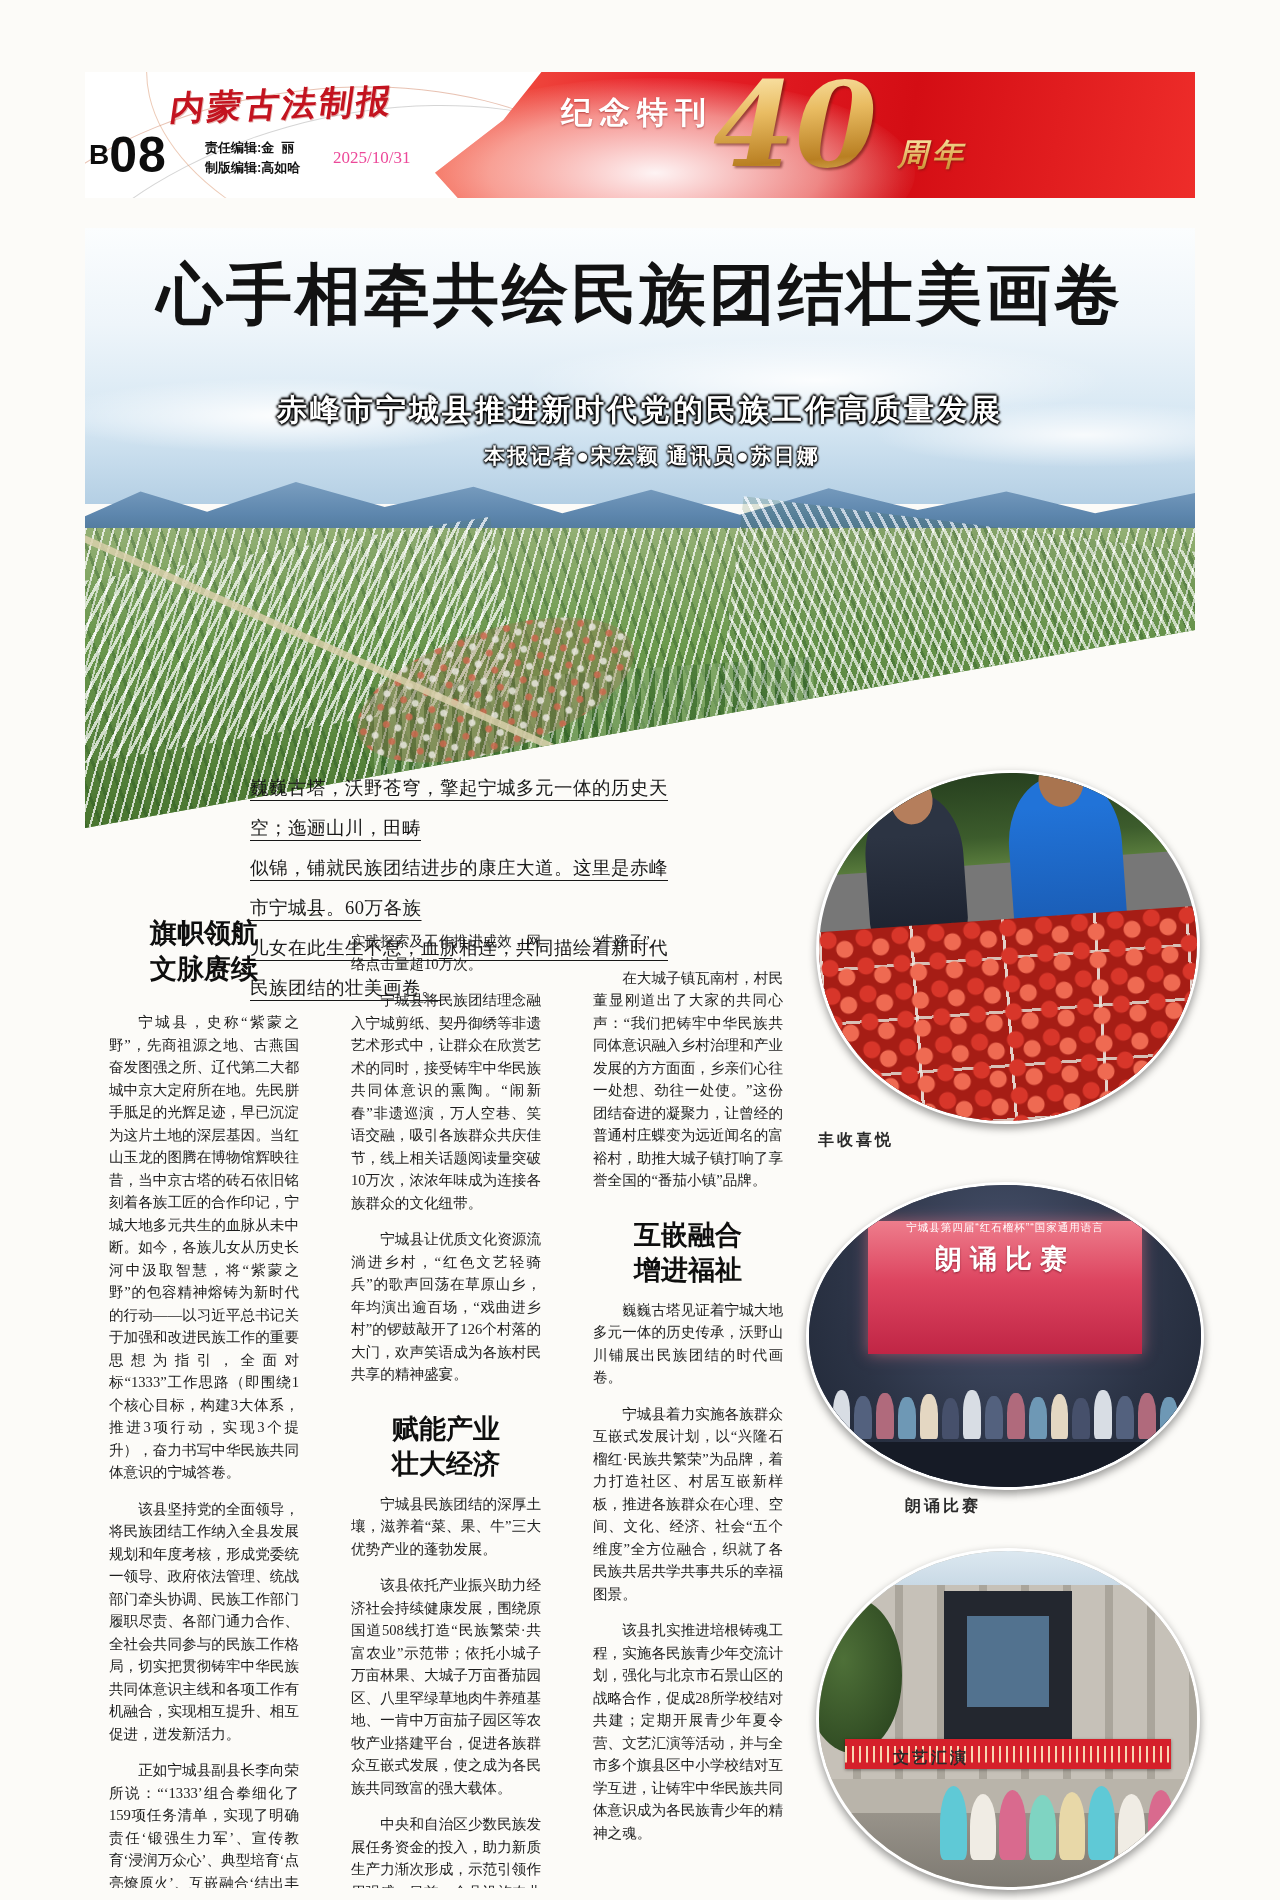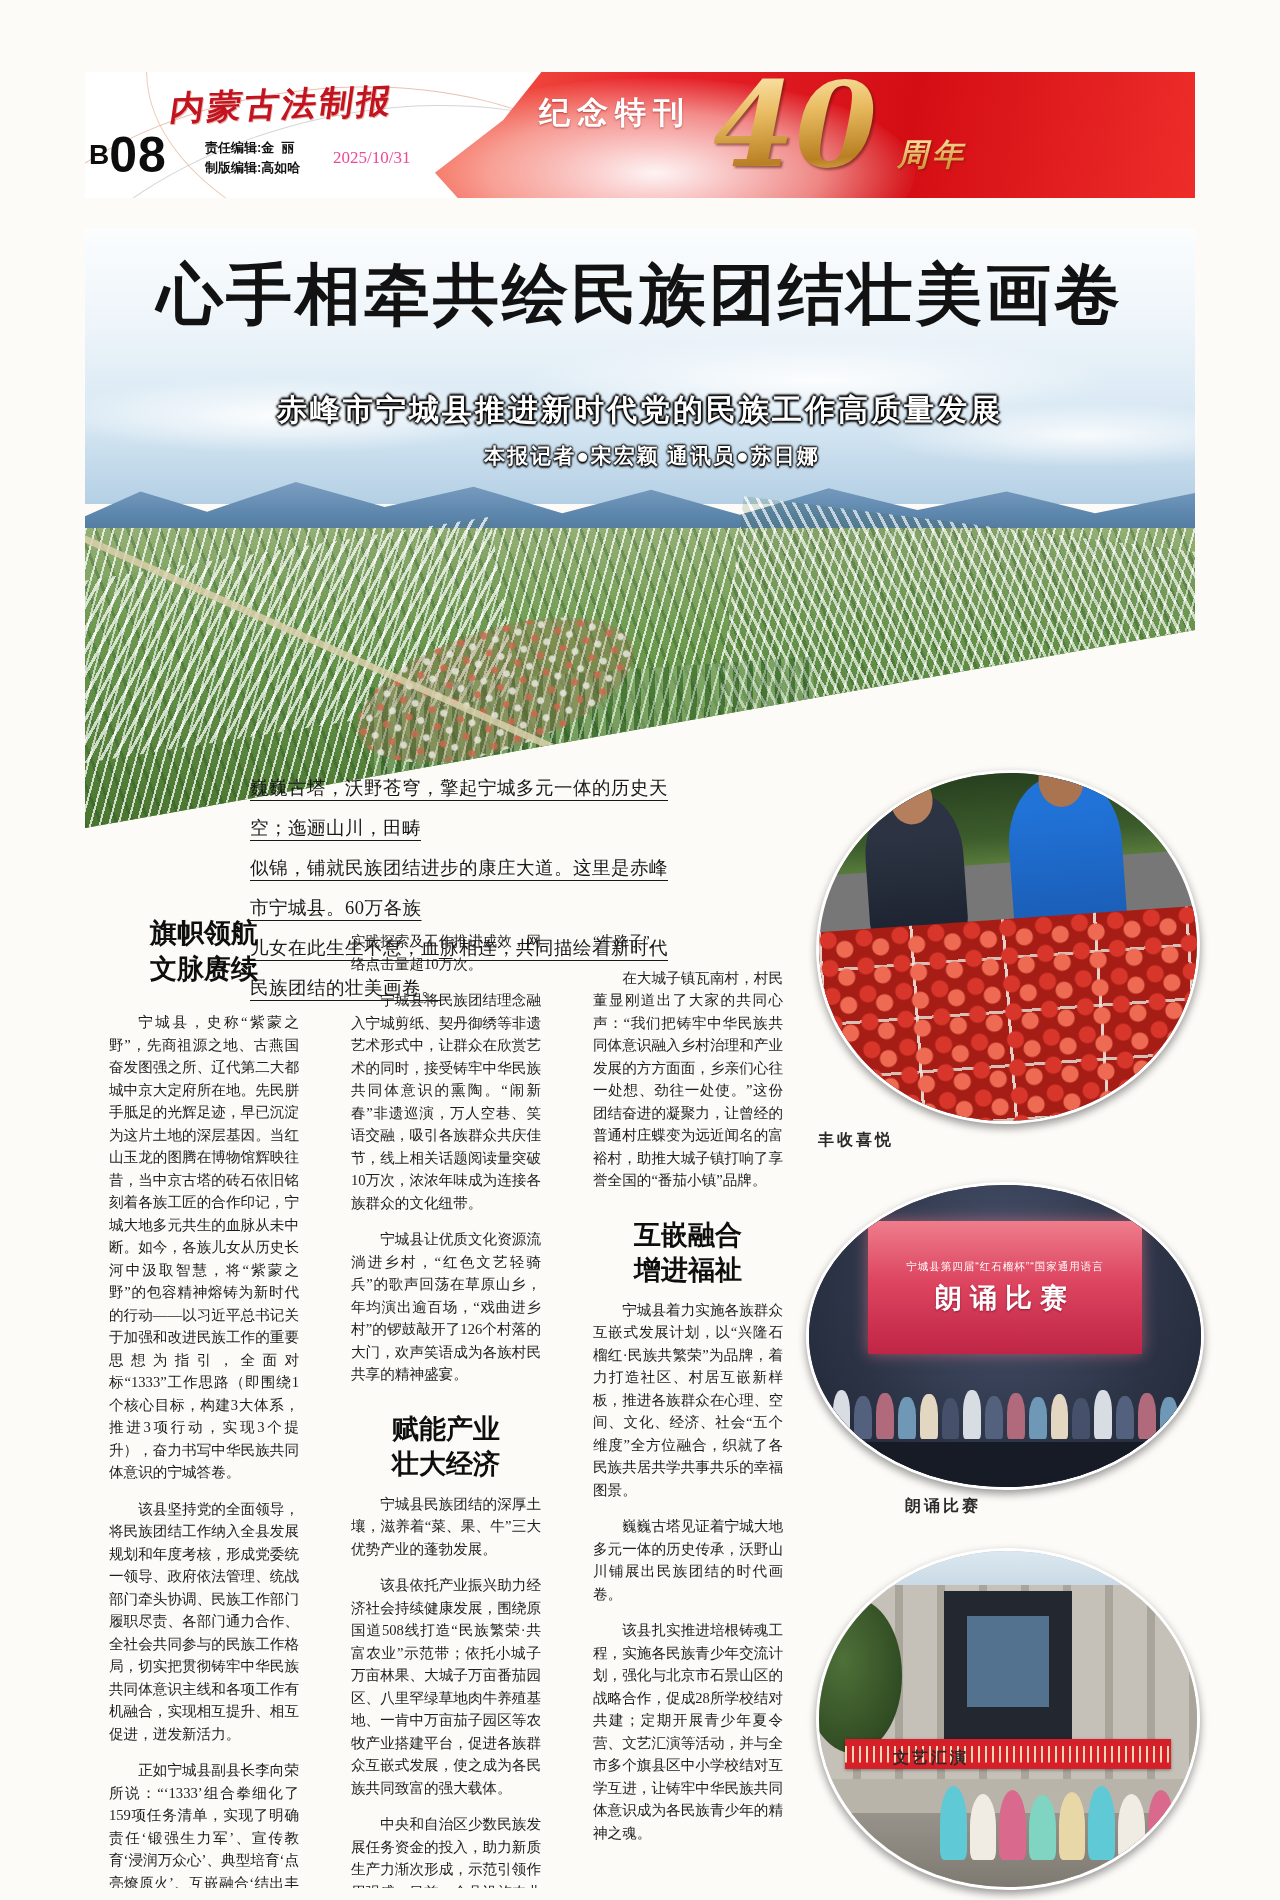--- a/index.html
+++ b/index.html
@@ -17,21 +17,21 @@
   .red-sweep::after{content:"";position:absolute;left:-40px;bottom:-70px;width:520px;height:190px;border-radius:50%;
     background:radial-gradient(ellipse at center,rgba(255,255,255,.95) 0%,rgba(255,230,220,.55) 45%,rgba(255,255,255,0) 72%);}
   .masthead{position:absolute;left:86px;top:10px;font-size:34px;font-weight:bold;color:#c3131f;
     transform:skewX(-10deg) rotate(-2deg);letter-spacing:3px;text-shadow:1px 1px 0 rgba(180,40,30,.35);}
   .pagecode{position:absolute;left:4px;top:54px;color:#0d0d0d;font-family:"Liberation Sans",sans-serif;}
   .pagecode .b{font-size:28px;font-weight:bold;vertical-align:8px;}
   .pagecode .num{font-size:50px;font-weight:bold;letter-spacing:1px;}
   .editors{position:absolute;left:120px;top:66px;font-size:13px;font-weight:bold;color:#111;
     font-family:"Liberation Sans",sans-serif;line-height:20px;white-space:pre;}
   .issue-date{position:absolute;left:248px;top:76px;font-size:17px;color:#ec4899;font-family:Liberation Serif, serif;}
-  .special-label{position:absolute;left:454px;top:20px;font-size:31px;font-weight:bold;color:#fff;
+  .special-label{position:absolute;left:476px;top:20px;font-size:31px;font-weight:bold;color:#fff;
     letter-spacing:7px;font-family:"Liberation Sans",sans-serif;text-shadow:0 1px 2px rgba(120,0,0,.5);}
   .anniv-40{position:absolute;left:628px;top:-12px;font-size:118px;font-weight:bold;font-style:italic;line-height:1.1;
     background:linear-gradient(175deg,#fbe7ae 10%,#e9bc62 40%,#b97f22 75%,#f3d489 100%);
     -webkit-background-clip:text;background-clip:text;color:transparent;
     filter:drop-shadow(2px 2px 1px rgba(90,20,10,.55));font-family:"DejaVu Serif",serif;}
   .anniv-suffix{position:absolute;left:812px;top:62px;font-size:31px;font-weight:bold;font-style:italic;letter-spacing:4px;
     background:linear-gradient(175deg,#f8e2a0 15%,#dca84e 60%,#b47a20 100%);
     -webkit-background-clip:text;background-clip:text;color:transparent;
     filter:drop-shadow(1px 1px 1px rgba(90,20,10,.5));}
   
@@ -106,21 +106,21 @@
       radial-gradient(circle 9px at 10px 9px,#d8362a 8px,rgba(0,0,0,0) 9px),
       radial-gradient(circle 9px at 26px 19px,#ef6a52 8px,rgba(0,0,0,0) 9px),
       repeating-linear-gradient(90deg,rgba(235,230,222,.9) 0 3px,rgba(0,0,0,0) 3px 92px),
       repeating-linear-gradient(0deg,rgba(225,220,210,.85) 0 3px,rgba(0,0,0,0) 3px 54px);
     background-size:36px 28px,36px 28px,auto,auto;}
   
   .ph2{left:806px;top:1182px;width:392px;height:302px;background:#313a4d;}
   .ph2 .hall{position:absolute;inset:0;background:radial-gradient(ellipse at 50% 30%,#4a5570 0%,#2b3345 60%,#1e2533 100%);}
   .ph2 .screen{position:absolute;left:15%;top:12%;width:70%;height:44%;
     background:linear-gradient(180deg,#ee7d8c 0%,#dd4560 45%,#c02545 100%);
-    box-shadow:0 0 14px rgba(255,120,140,.5);display:flex;flex-direction:column;align-items:center;justify-content:center;}
+    box-shadow:0 0 14px rgba(255,120,140,.5);display:flex;flex-direction:column;align-items:center;justify-content:flex-start;}
   .ph2 .screen .l1{font-size:10.5px;color:#fff;letter-spacing:1px;font-family:"Liberation Sans",sans-serif;white-space:nowrap;}
   .ph2 .screen .l2{font-size:27px;font-weight:bold;color:#fff;letter-spacing:8px;margin-top:6px;
     font-family:"Liberation Serif",serif;text-shadow:0 1px 2px rgba(90,0,20,.6);}
   .ph2 .crowd{position:absolute;left:6%;bottom:16%;width:88%;height:16%;display:flex;gap:4px;align-items:flex-end;}
   .ph2 .crowd i{flex:1;height:100%;border-radius:45% 45% 12% 12%;}
   .ph2 .crowd i:nth-child(6n+1){background:#d8dde4;}
   .ph2 .crowd i:nth-child(6n+2){background:#53617e;height:88%;}
   .ph2 .crowd i:nth-child(6n+3){background:#b06a7c;height:94%;}
   .ph2 .crowd i:nth-child(6n+4){background:#6e98b5;height:86%;}
   .ph2 .crowd i:nth-child(6n+5){background:#e4d7c2;height:92%;}
@@ -206,22 +206,22 @@
       <h3 class="mid"><span>赋能产业</span><br><span>壮大经济</span></h3>
       <p>宁城县民族团结的深厚土壤，滋养着“菜、果、牛”三大优势产业的蓬勃发展。</p>
       <p>该县依托产业振兴助力经济社会持续健康发展，围绕原国道508线打造“民族繁荣·共富农业”示范带；依托小城子万亩林果、大城子万亩番茄园区、八里罕绿草地肉牛养殖基地、一肯中万亩茄子园区等农牧产业搭建平台，促进各族群众互嵌式发展，使之成为各民族共同致富的强大载体。</p>
       <p>中央和自治区少数民族发展任务资金的投入，助力新质生产力渐次形成，示范引领作用强盛。目前，全县设施农业已达53万亩，年产各类蔬菜163万吨，规模居自治区首位；番茄、黄瓜、尖椒、滑子菇等经国家认定的地理标志品牌蔬菜成为京津冀、上海都市圈、粤港澳大湾区等地区的“抢手货”；苹果经济林已发展到25万亩，是自治区最大的苹果集中种植区，酵素、富硒、SOD等特色“宁城苹果”上榜全国名特优新农产品名录，畅销国内外市场。</p>
 
     </div>
     <div class="col">
       <p class="cont">“牛路子”。</p>
       <p>在大城子镇瓦南村，村民董显刚道出了大家的共同心声：“我们把铸牢中华民族共同体意识融入乡村治理和产业发展的方方面面，乡亲们心往一处想、劲往一处使。”这份团结奋进的凝聚力，让曾经的普通村庄蝶变为远近闻名的富裕村，助推大城子镇打响了享誉全国的“番茄小镇”品牌。</p>
       <h3 class="mid"><span>互嵌融合</span><br><span>增进福祉</span></h3>
+      <p>巍巍古塔见证着宁城大地多元一体的历史传承，沃野山川铺展出民族团结的时代画卷。</p>
       <p>宁城县着力实施各族群众互嵌式发展计划，以“兴隆石榴红·民族共繁荣”为品牌，着力打造社区、村居互嵌新样板，推进各族群众在心理、空间、文化、经济、社会“五个维度”全方位融合，织就了各民族共居共学共事共乐的幸福图景。</p>
-      <p>巍巍古塔见证着宁城大地多元一体的历史传承，沃野山川铺展出民族团结的时代画卷。</p>
       <p>该县扎实推进培根铸魂工程，实施各民族青少年交流计划，强化与北京市石景山区的战略合作，促成28所学校结对共建；定期开展青少年夏令营、文艺汇演等活动，并与全市多个旗县区中小学校结对互学互进，让铸牢中华民族共同体意识成为各民族青少年的精神之魂。</p>
 
     </div>
   </div>
 
   <div class="oval ph1">
     <div class="trees"></div>
     <div class="person l"></div>
     <div class="person r"></div>
     <div class="apples"></div>

